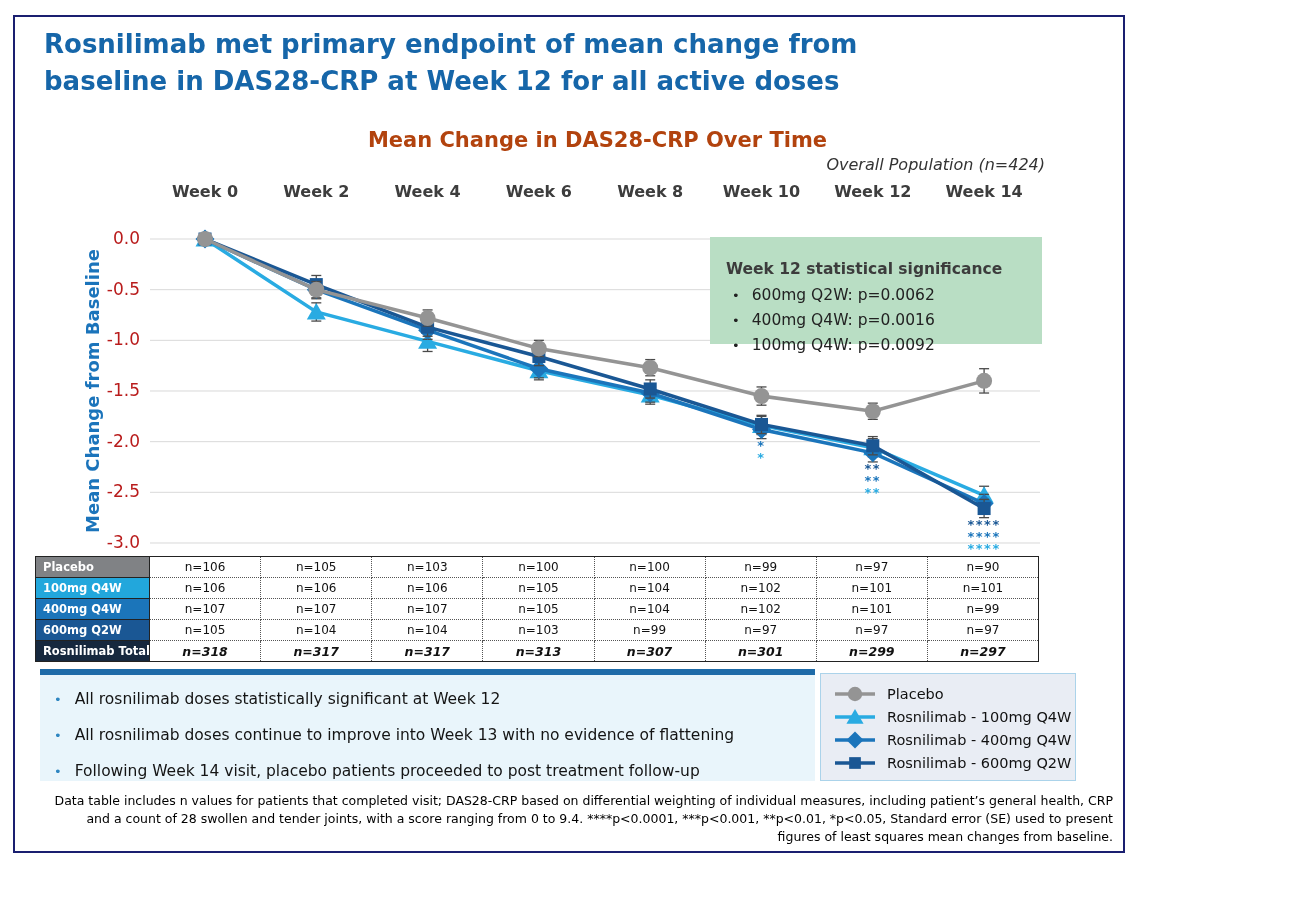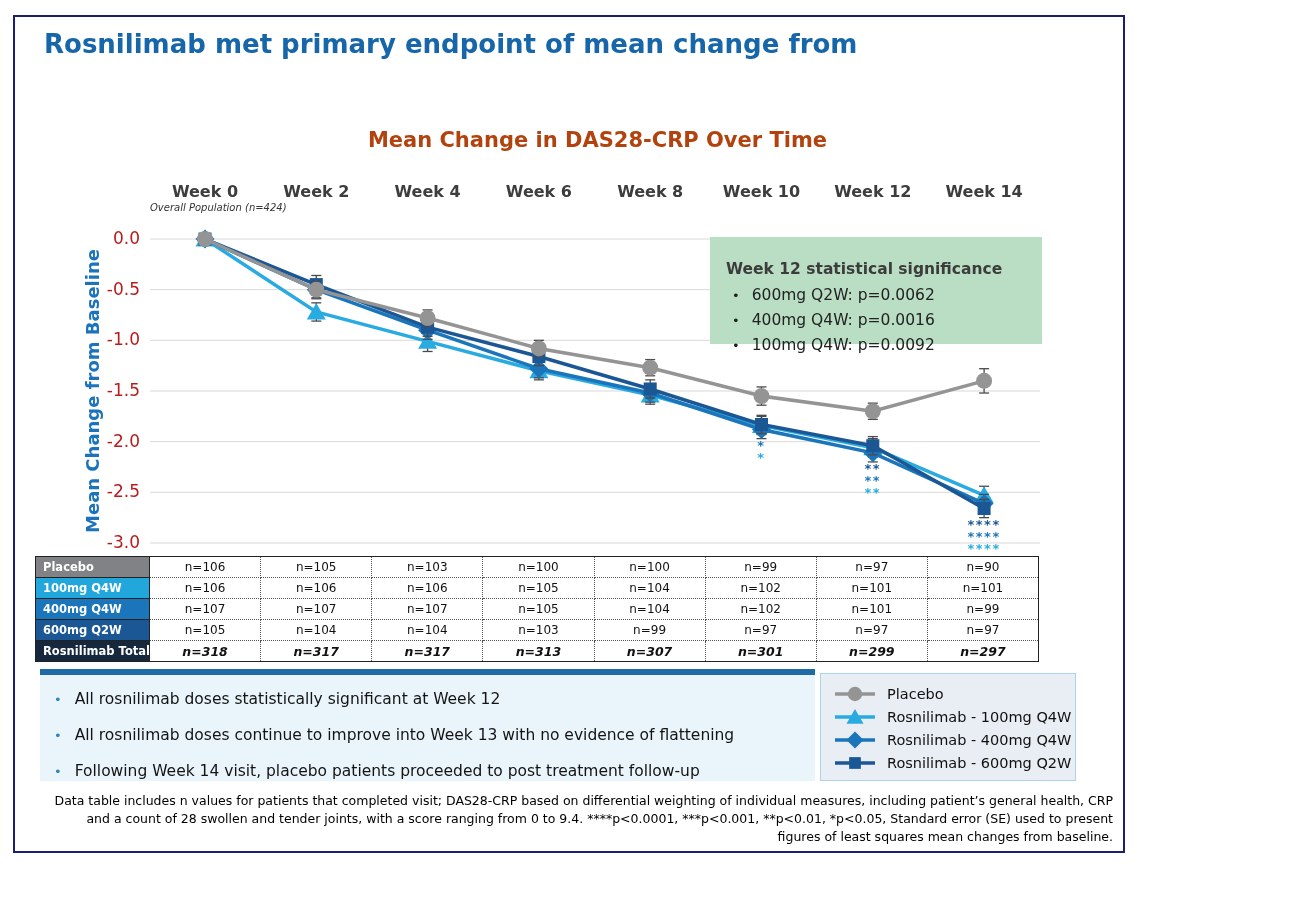--- a/index.html
+++ b/index.html
@@ -19,22 +19,22 @@
     position:absolute; left:44px; top:26px; width:1030px; margin:0;
     font-size:26px; font-weight:bold; color:#1666a9; line-height:37px;
   }
   .page-title span { display:block; white-space:nowrap; }
 
   .chart-title {
     position:absolute; left:150px; top:128px; width:895px; text-align:center;
     font-size:21px; font-weight:bold; color:#b2430e;
   }
   .chart-subtitle {
-    position:absolute; left:150px; top:155px; width:895px; text-align:left;
-    font-size:10px; font-style:italic; color:#333333;margin-top:47px;
+    position:absolute; left:150px; top:155px; width:895px; text-align:right;
+    font-size:16px; font-style:italic; color:#333333;
   }
 
   #week-labels { position:absolute; left:150px; top:182px; width:895px; height:22px; }
   #week-labels span {
     position:absolute; top:0; width:110px; text-align:center;
     font-size:16px; font-weight:bold; color:#3d3d3d; white-space:nowrap;
   }
 
   .y-axis-title {
     position:absolute; left:-67px; top:380px; width:320px; height:22px;
@@ -96,20 +96,21 @@
     font-size:12.5px; line-height:1.42; color:#000000;text-align:right;
   }
 </style>
 </head>
 <body>
 
 <div class="frame"></div>
 
 <h1 class="page-title">
   <span>Rosnilimab met primary endpoint of mean change from</span>
+  <span>baseline in DAS28-CRP at Week 12 for all active doses</span>
 </h1>
 
 <div class="chart-title">Mean Change in DAS28-CRP Over Time</div>
 <div class="chart-subtitle">Overall Population (n=424)</div>
 
 <div id="week-labels">
     <span style="left: 0px;">Week 0</span>
     <span style="left: 111.3px;">Week 2</span>
     <span style="left: 222.6px;">Week 4</span>
     <span style="left: 333.9px;">Week 6</span>

